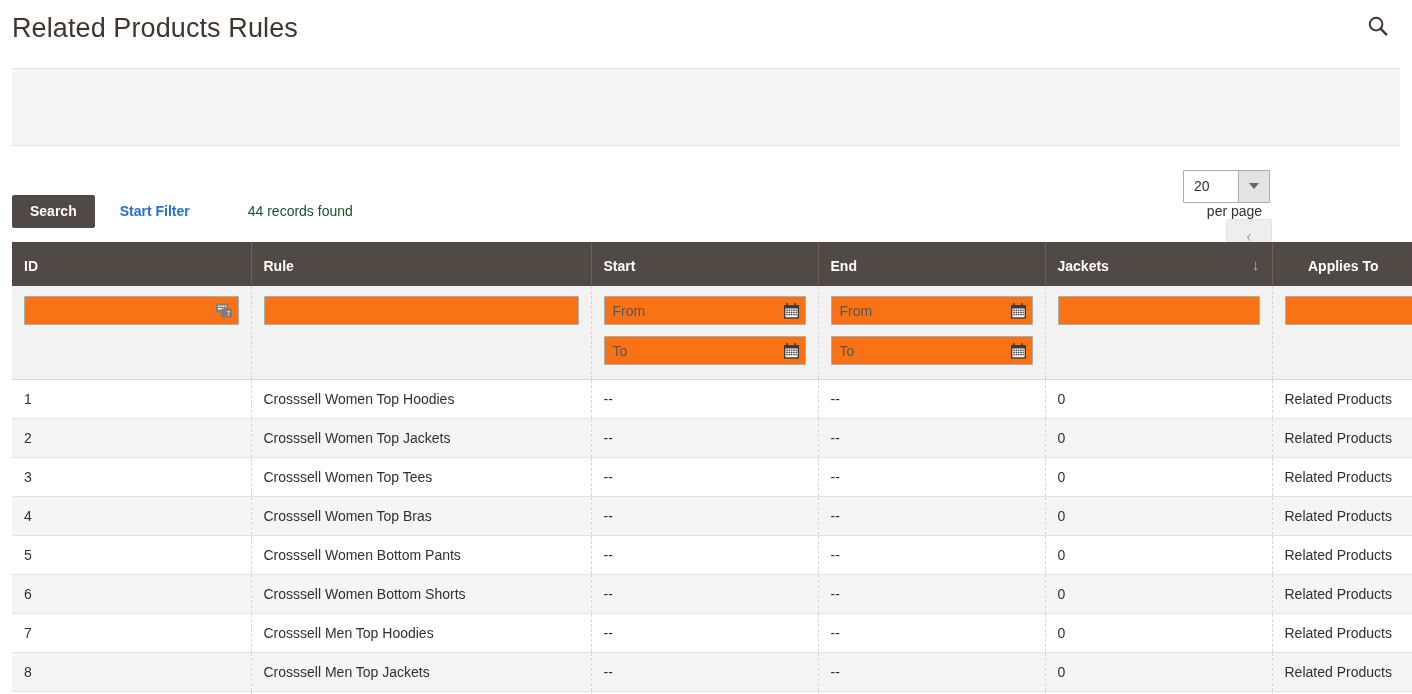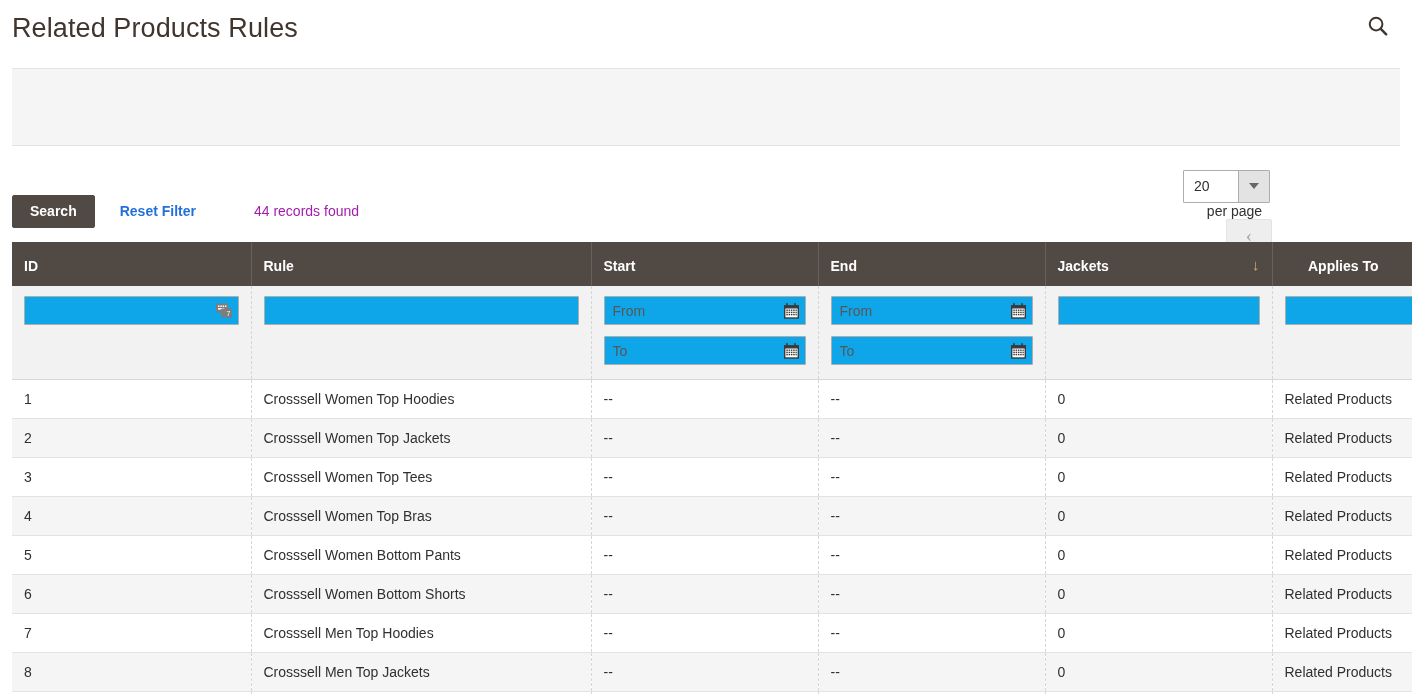--- a/index.html
+++ b/index.html
@@ -74,21 +74,21 @@
     margin-left: 25px;
     color: #2270db;
     font-size: 14px;
     font-weight: 600;
     text-decoration: none;
     cursor: pointer;
   }
   .records-found {
     margin-left: 58px;
     font-size: 14px;
-    color: #a21caf;
+    color: #14532d;
   }
   .pager {
     margin-left: auto;
     display: flex;
     align-items: center;
     flex-direction: column;
   }
   .limit-select {
     position: relative;
     width: 87px; height: 33px;
@@ -188,21 +188,21 @@
 
   .f-input {
     position: relative;
     width: 100%;
   }
   .f-input input {
     width: 100%;
     height: 29px;
     border: 1px solid #adadad;
     border-radius: 1px;
-    background: #0ea5e9;
+    background: #f97316;
     font-size: 14px;
     font-family: "Liberation Sans", sans-serif;
     color: #303030;
     padding: 0 28px 0 8px;
     outline: none;
   }
   .f-input input::placeholder { color: #575757; opacity: 1; }
   .f-input + .f-input { margin-top: 11px; }
   .in-icon {
     position: absolute;
@@ -240,21 +240,21 @@
         <circle cx="10.5" cy="10" r="6.6" fill="none" stroke="#41362f" stroke-width="2.1"></circle>
         <line x1="15.4" y1="15" x2="21" y2="20.6" stroke="#41362f" stroke-width="2.6" stroke-linecap="round"></line>
       </svg>
     </button>
   </div>
 
   <div class="filter-panel"></div>
 
   <div class="grid-toolbar">
     <button class="btn-search">Search</button>
-    <a class="btn-reset">Reset Filter</a>
+    <a class="btn-reset">Start Filter</a>
     <span class="records-found">44 records found</span>
 
     <div class="pager">
       <div class="limit-select">
         <div class="limit-value">20</div>
         <div class="limit-arrow">
             <i></i>
           </div>
       </div>
       <span class="per-page-label">per page</span>

